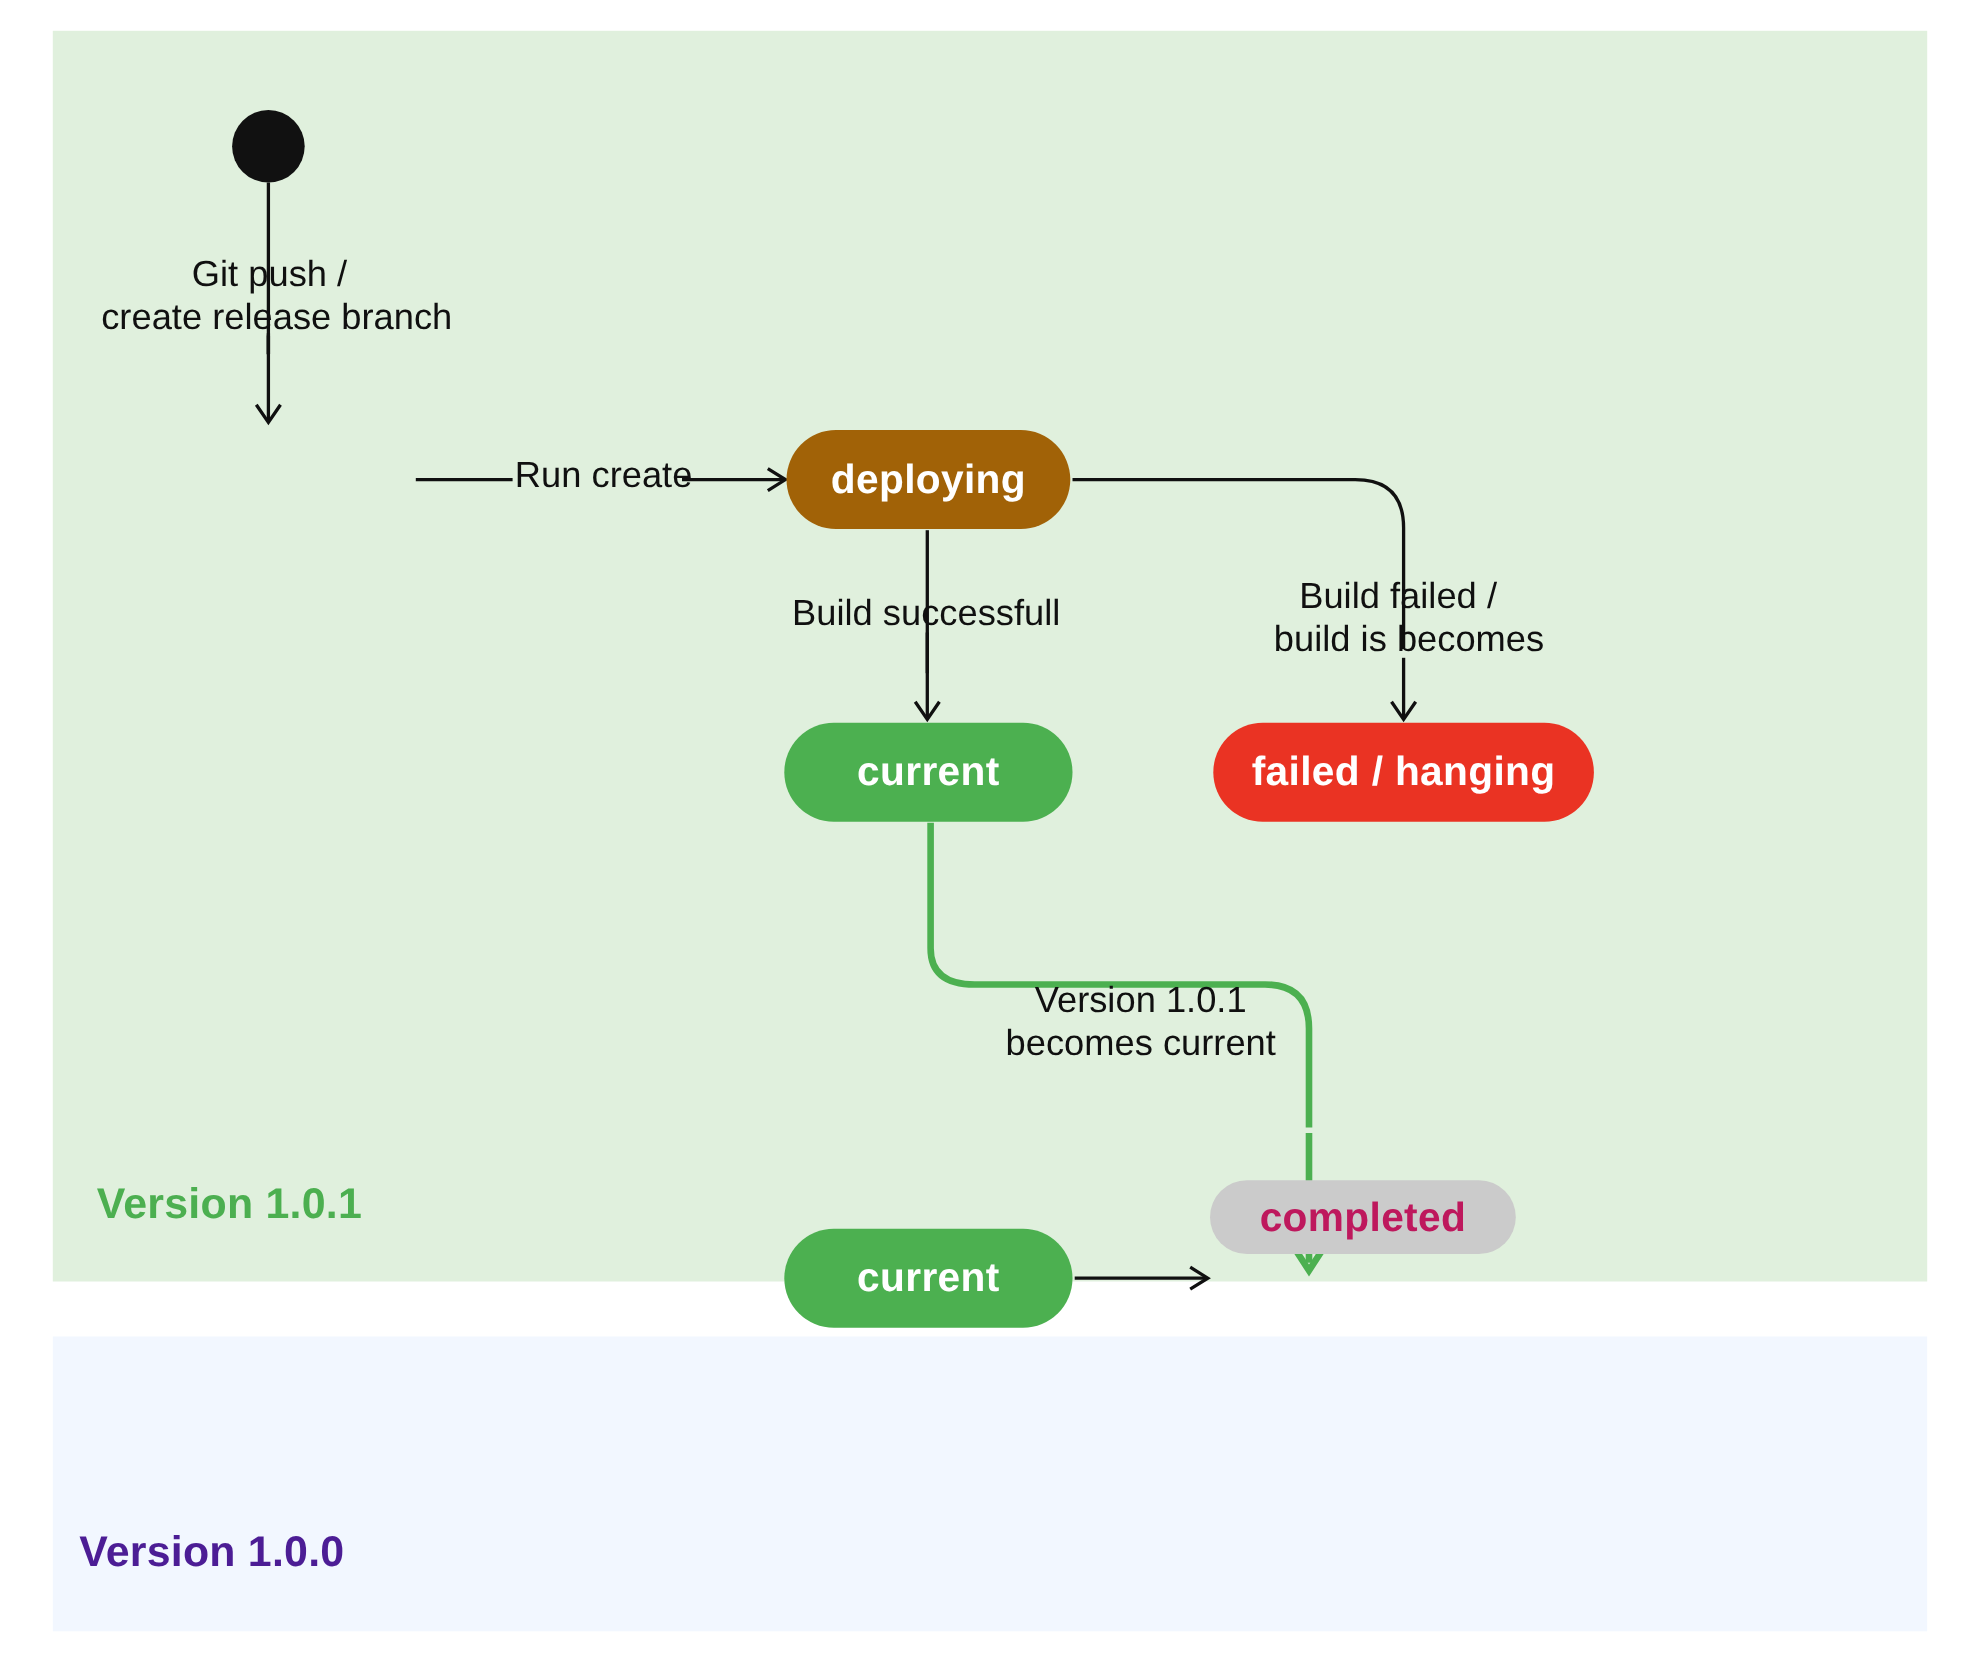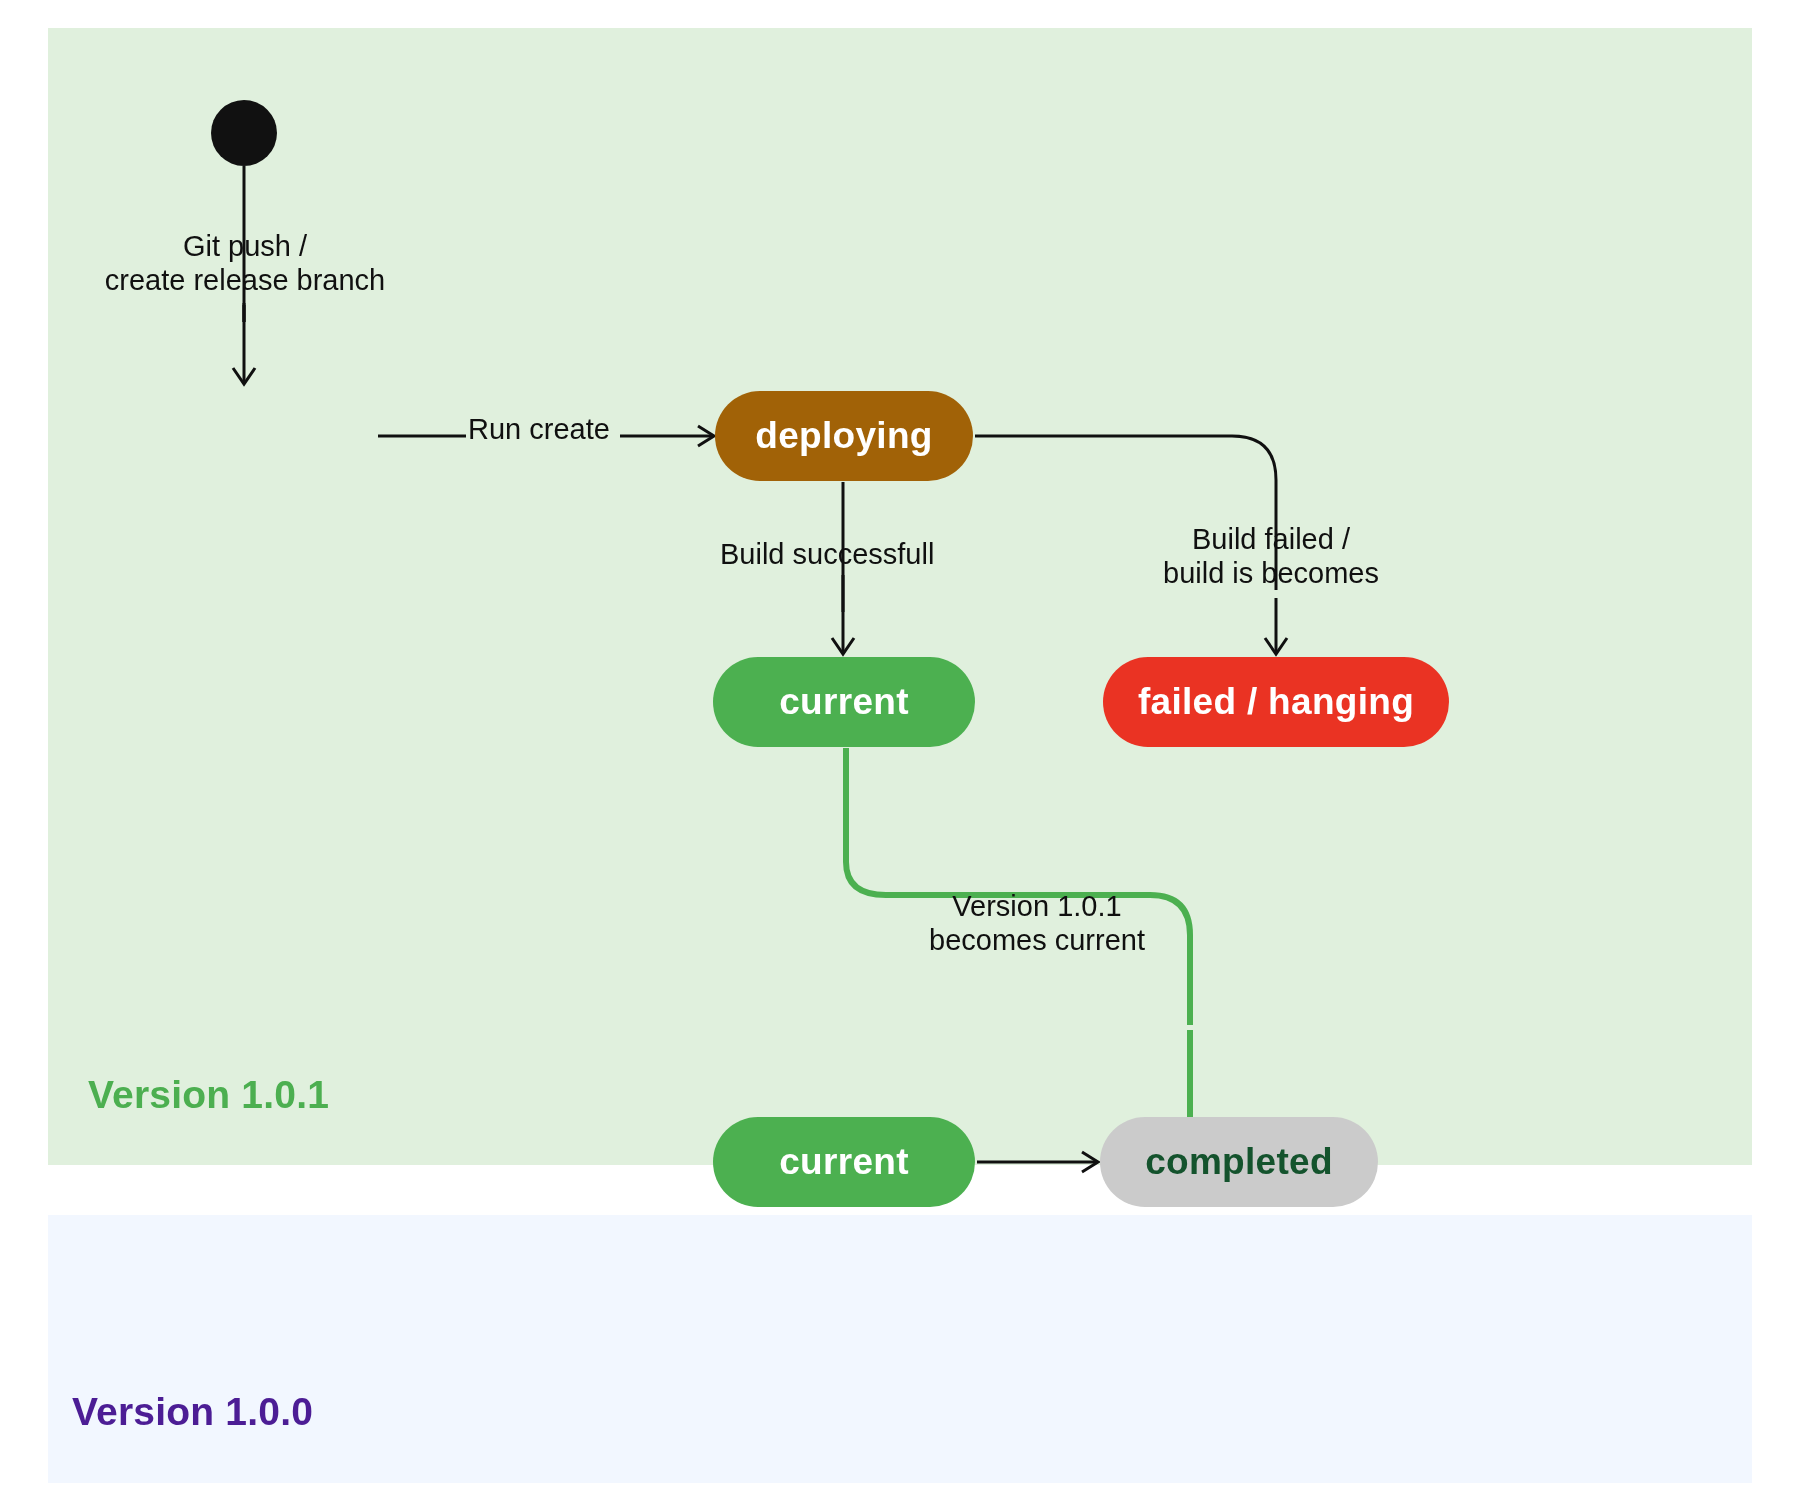--- a/index.html
+++ b/index.html
@@ -87,28 +87,28 @@
     left: 1103px; top: 657px;
     width: 346px; height: 90px;
     background: #ea3323;
   }
   #node-current-100 {
     left: 713px; top: 1117px;
     width: 262px; height: 90px;
     background: #4cb050;
   }
   #node-completed {
-    left: 1100px; top: 1117px;
-    width: 278px; height: 90px;
+    left: 1100px; top: 1073px;
+    width: 278px; height: 67px;
     background: #cbcbcb;
-    color: #14532d;
+    color: #be185d;
   }
   .edge-label {
     position: absolute;
-    font-size: 29px;
+    font-size: 33px;
     color: #101010;
     line-height: 1.17;
     white-space: pre;
   }
   #lbl-gitpush {
     left: 92px; top: 230px;
     text-align: center;
     width: 306px;
   }
   #lbl-runbuild {

